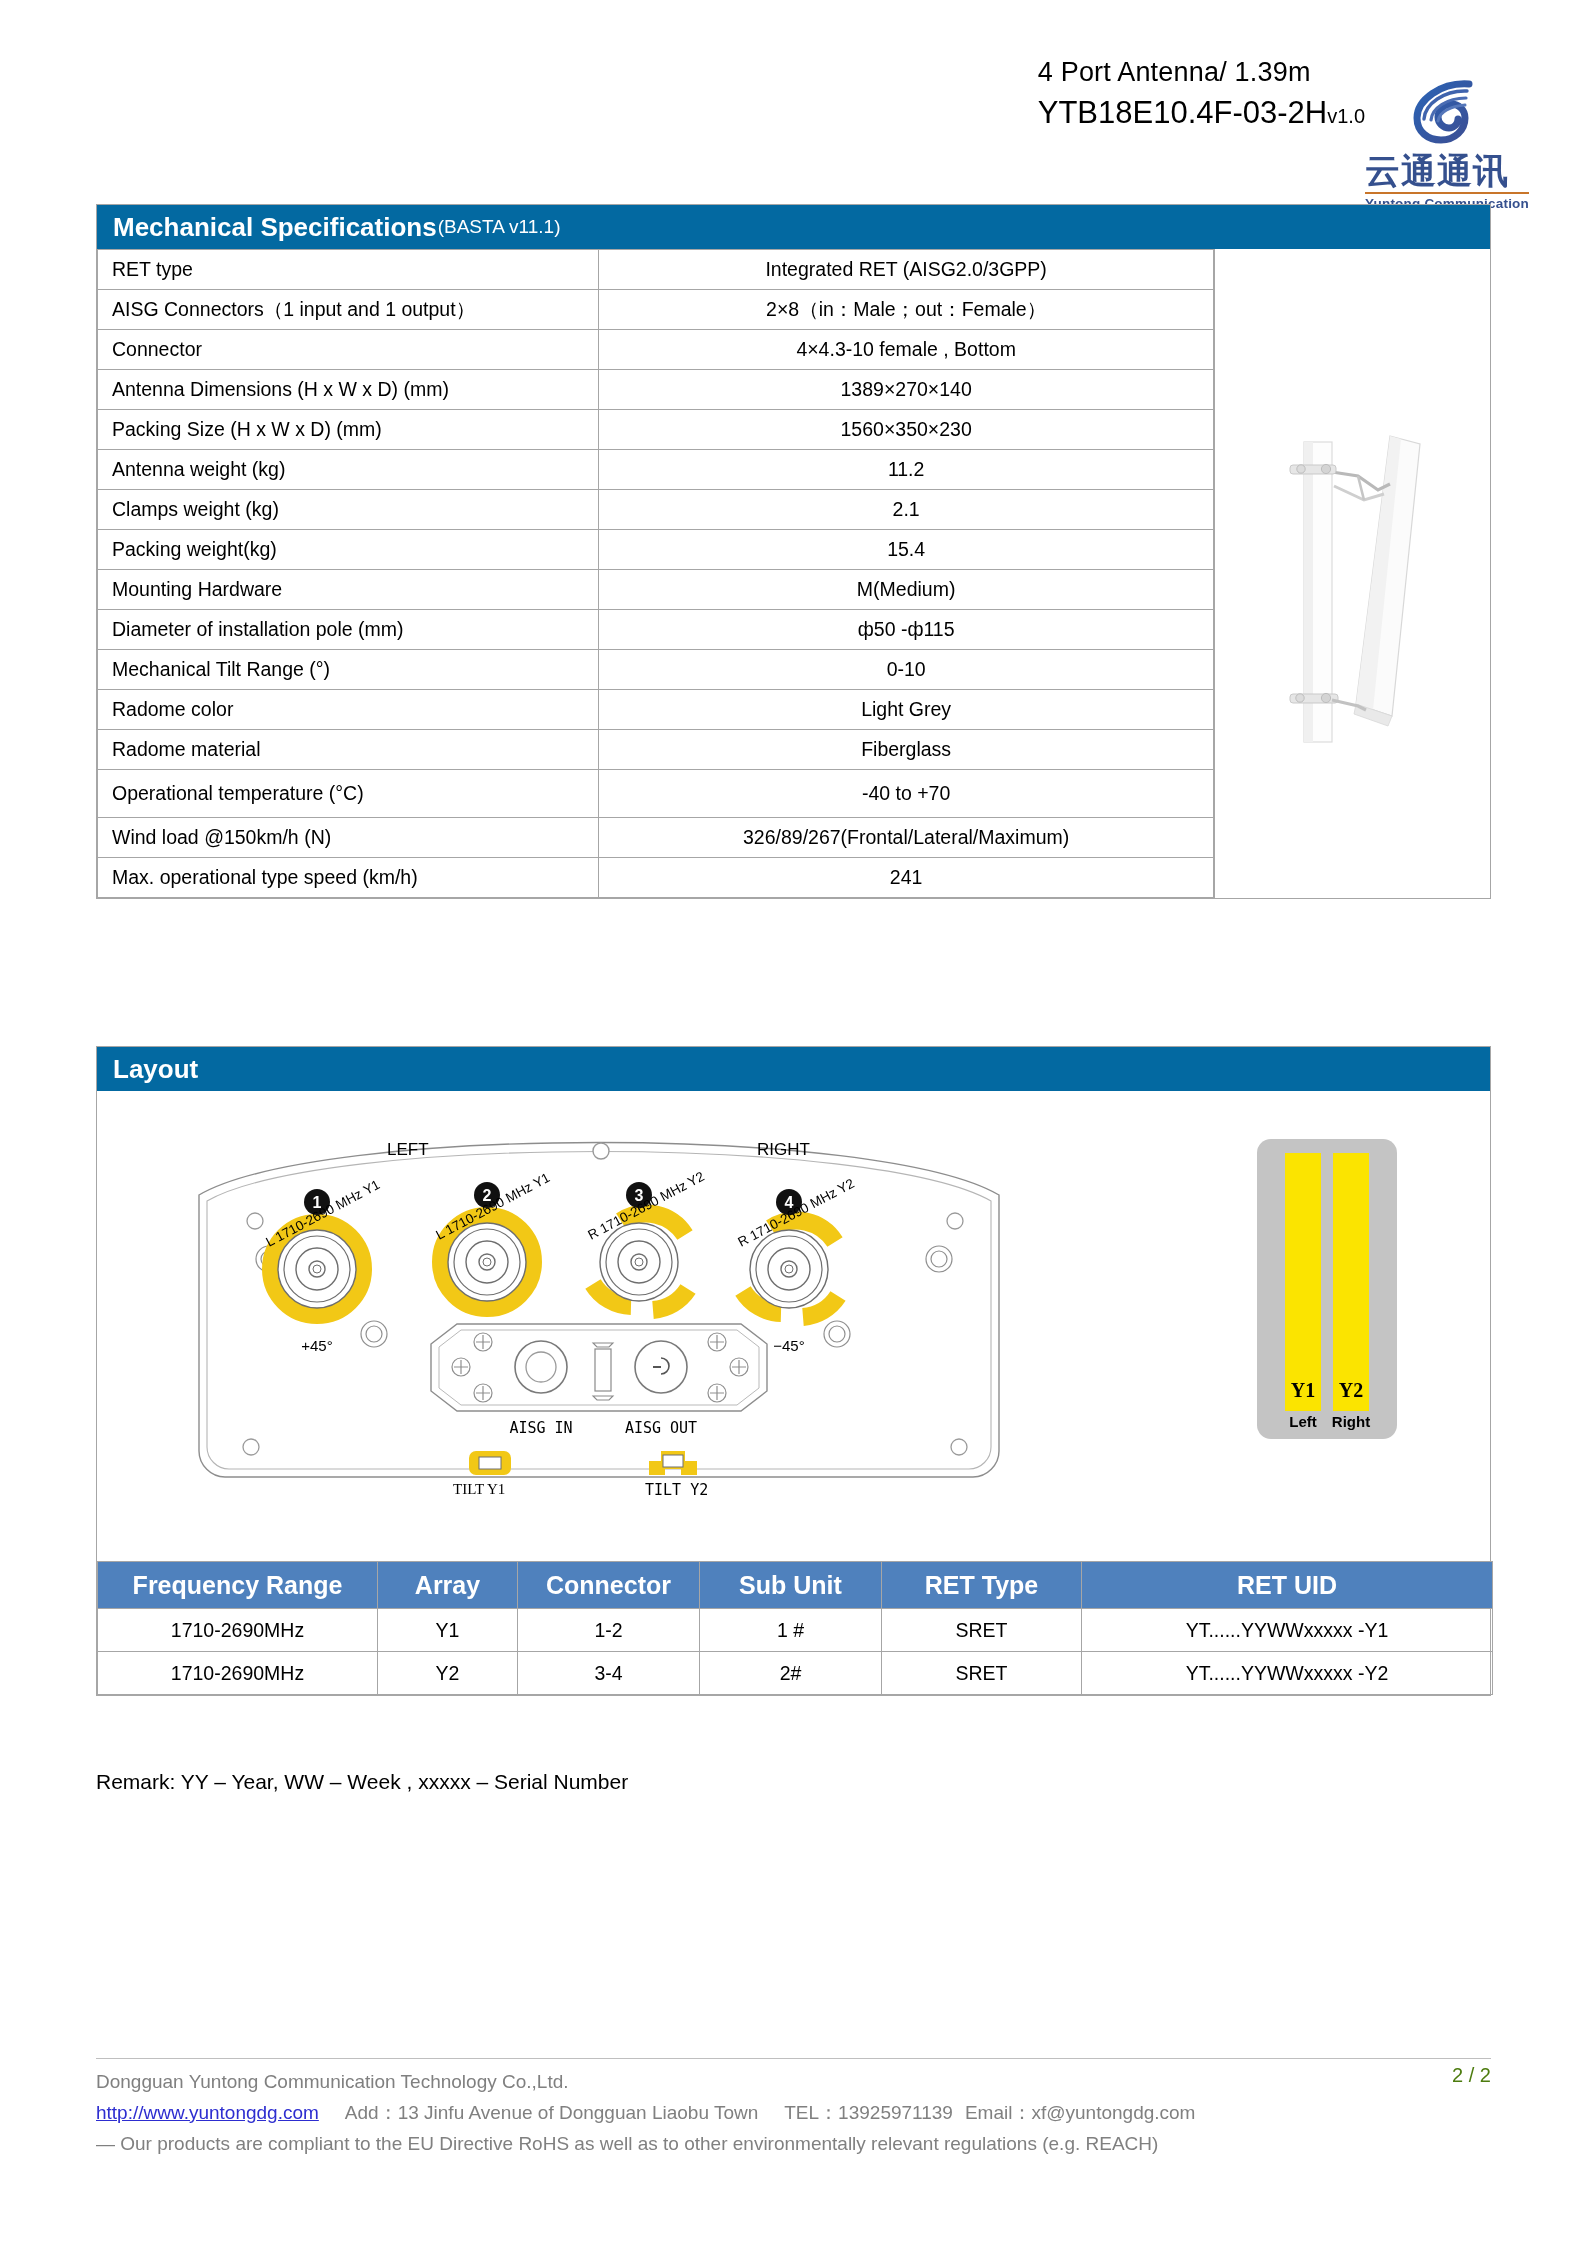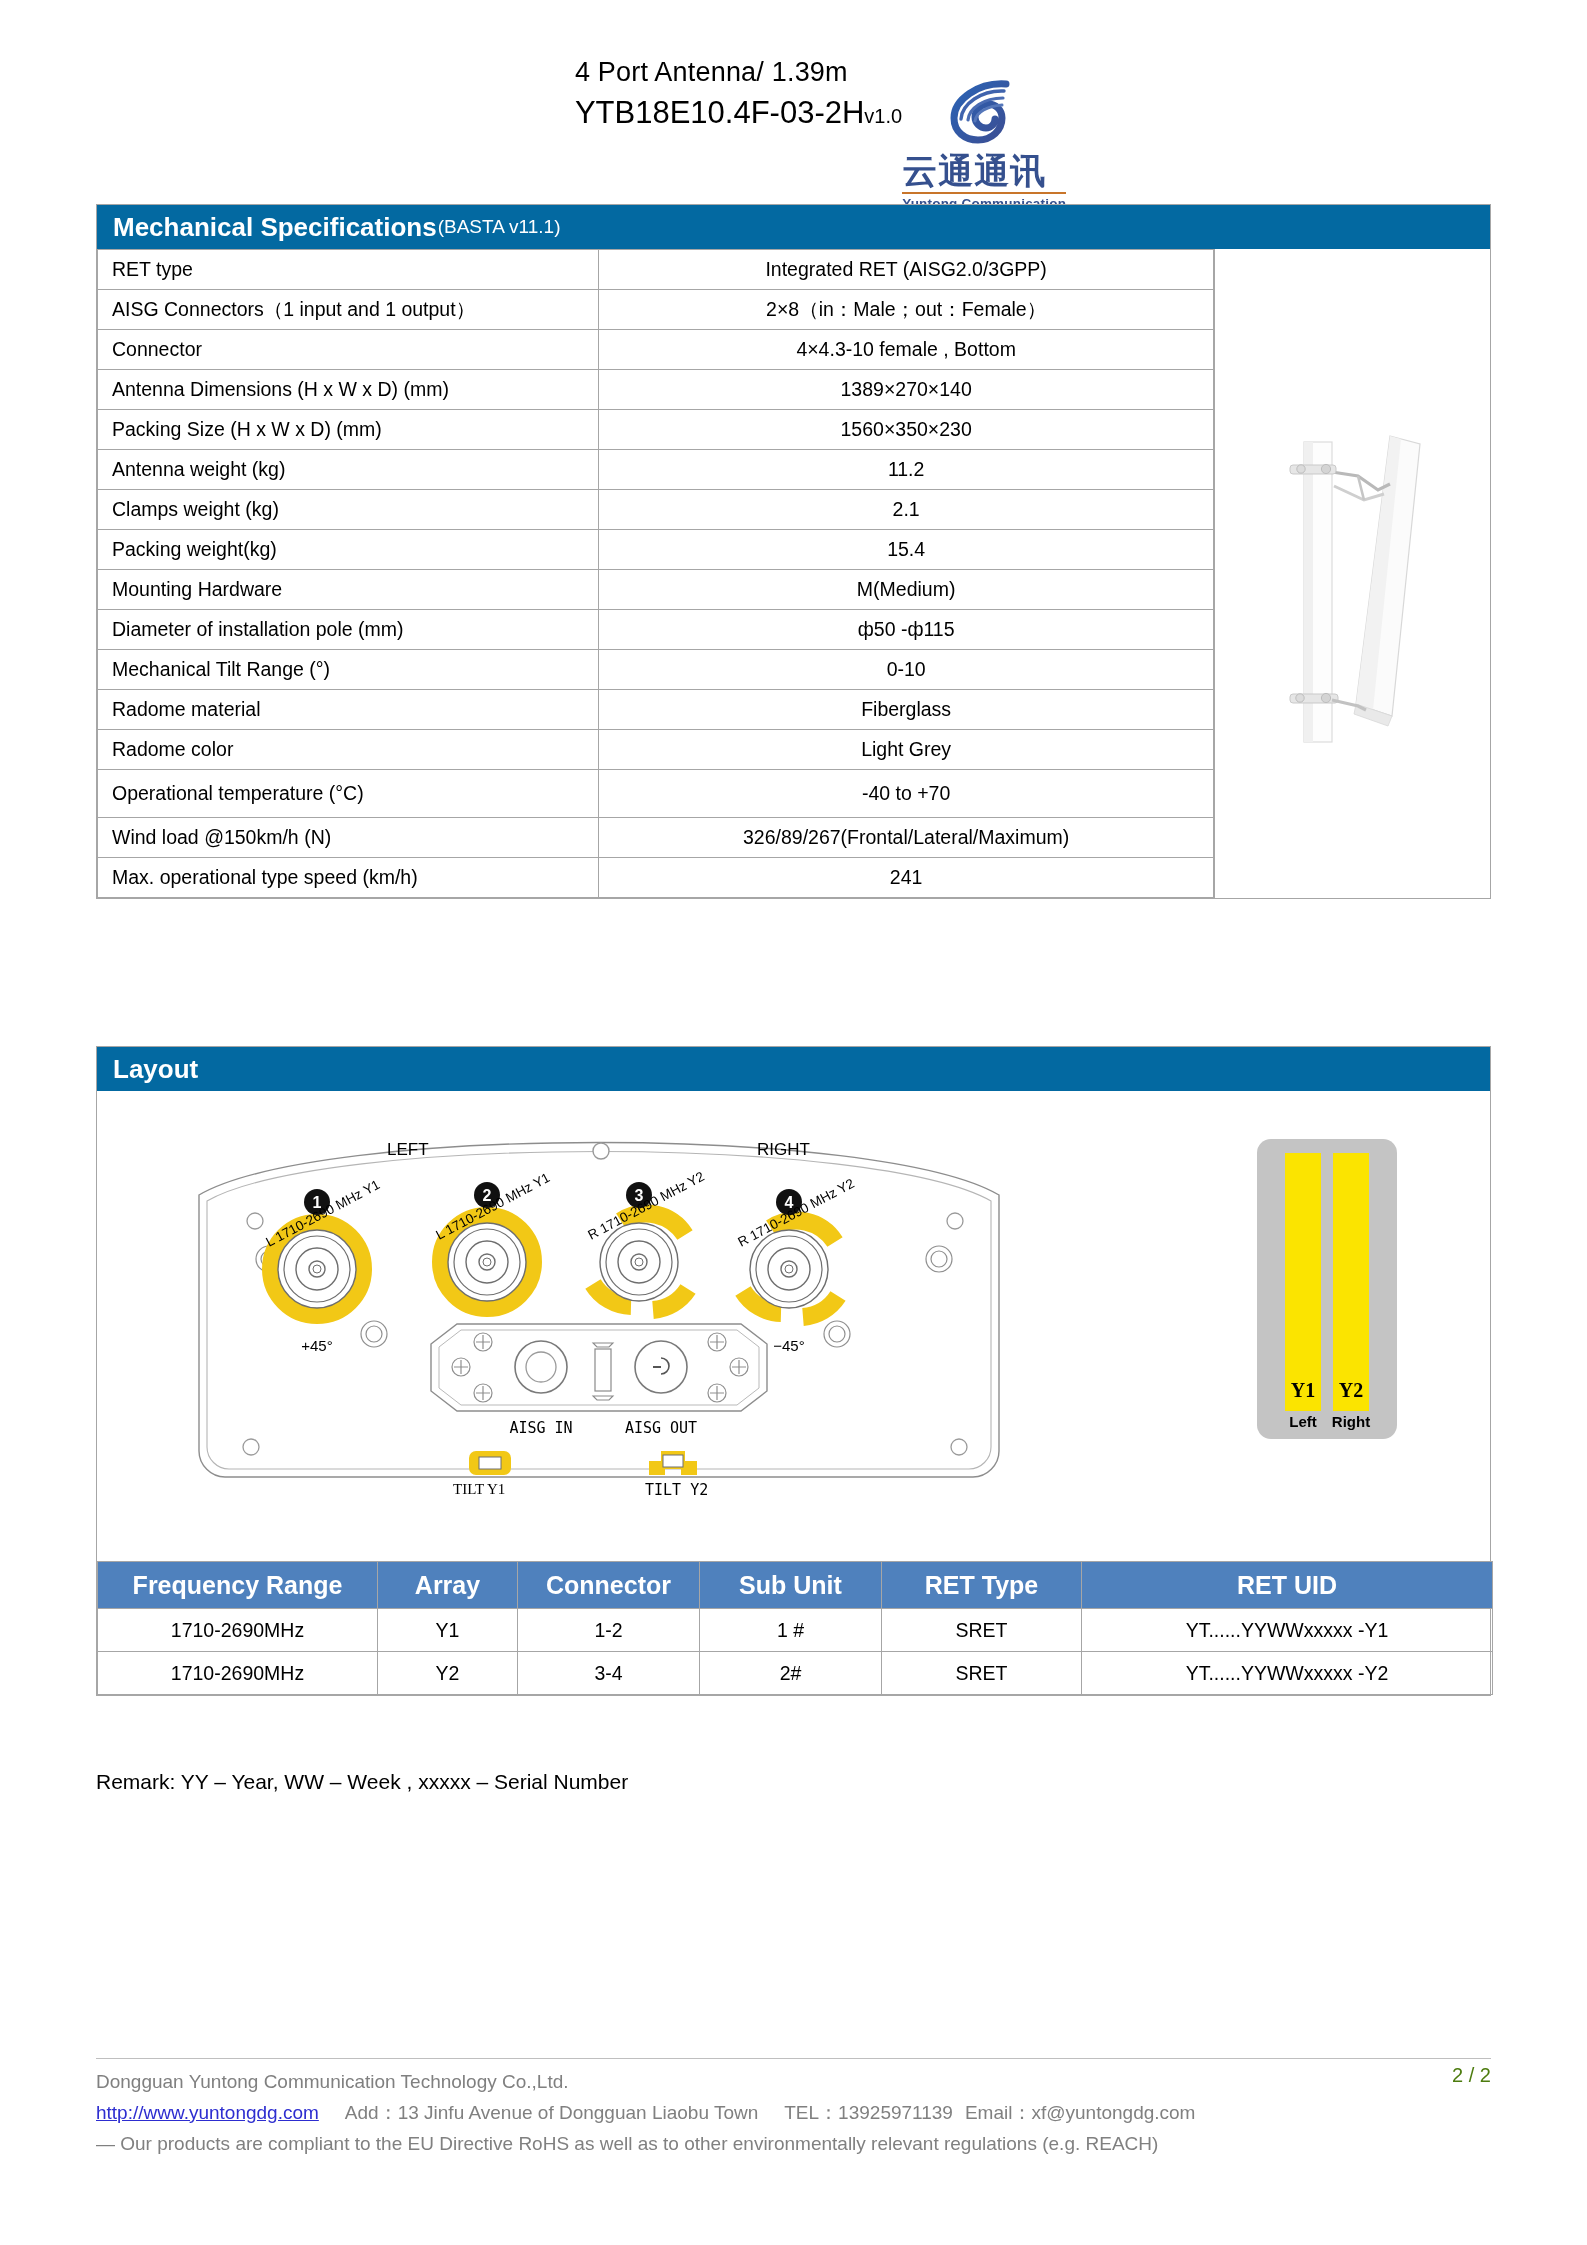--- a/index.html
+++ b/index.html
@@ -8,22 +8,22 @@
     background: #ffffff;
     font-family: "Liberation Sans", sans-serif;
     color: #000;
     overflow: hidden;
   }
   .page { position: relative; width: 1587px; height: 2245px; }
 
   
   .doc-header {
     position: absolute; left: 0; top: 0; width: 1587px; height: 178px;
-    display: flex; align-items: flex-start; justify-content: center;
-    padding: 56px 42px 0 96px;
+    display: flex; align-items: flex-start; justify-content: flex-end;
+    padding: 56px 58px 0 96px;
   }
   .title-block { line-height: 1.22; }
   .title-line1 { font-size: 27px; letter-spacing: .2px; }
   .title-line2 { font-size: 31px; margin-top: 5px; }
   .title-line2 .ver { font-size: 20px; }
 
   .logo { display: flex; align-items: center; gap: 9px; margin-top: 16px; flex-direction: column; }
   .logo-mark { width: 72px; height: 72px; flex: none; }
   .logo-text { display: flex; flex-direction: column; align-items: stretch; }
   .logo-cn { font-size: 35px; font-weight: bold; color: #35508e; letter-spacing: 1px;
@@ -158,26 +158,26 @@
             </tr>
             <tr>
               <td class="k">Diameter of installation pole (mm)</td>
               <td class="v">ф50 -ф115</td>
             </tr>
             <tr>
               <td class="k">Mechanical Tilt Range (°)</td>
               <td class="v">0-10</td>
             </tr>
             <tr>
+              <td class="k">Radome color</td>
+              <td class="v">Light Grey</td>
+            </tr>
+            <tr>
               <td class="k">Radome material</td>
               <td class="v">Fiberglass</td>
-            </tr>
-            <tr>
-              <td class="k">Radome color</td>
-              <td class="v">Light Grey</td>
             </tr>
             <tr class="tall">
               <td class="k">Operational temperature (°C)</td>
               <td class="v">-40 to +70</td>
             </tr>
             <tr>
               <td class="k">Wind load @150km/h (N)</td>
               <td class="v">326/89/267(Frontal/Lateral/Maximum)</td>
             </tr>
             <tr>

